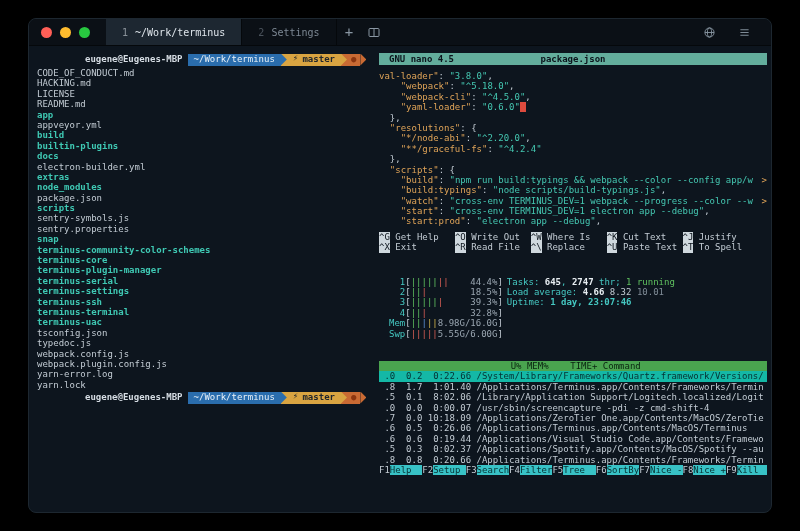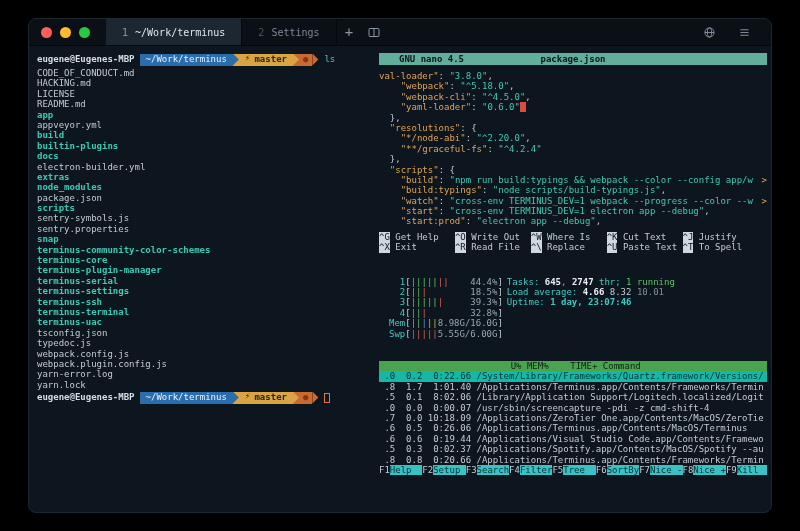--- a/index.html
+++ b/index.html
@@ -31,41 +31,41 @@
   .pane-left { width:332px; }
   .pane-right { flex:1; display:flex; flex-direction:column; overflow:hidden; }
   .tline { display:flex; height:10.4px; overflow:hidden; align-items:center; }
   .tline span { white-space:pre; }
 
   
   .file { color:#c3ccd4; }
   .dir  { color:#3fc9b4; font-weight:bold; }
 
   
-  .prompt { height:13px; margin-bottom:2px; }
+  .prompt { height:13px; margin-bottom:2px;margin-left:48px; }
   .prompt-bottom { margin-top:1px; }
   .user { color:#d7dee5; font-weight:bold; padding-right:5px; }
   .seg { display:inline-flex; align-items:center; height:12px; padding:0 6px; gap:4px;
     font-size:9px; }
   .seg-blue   { background:#2a6dad; color:#eaf2f8; }
   .seg-yellow { background:#d9a441; color:#20262c; font-weight:bold; }
   .seg-orange { background:#c96a33; color:#8c3610; padding:0 4px; }
   .tw { display:inline-block; height:12px; width:6px; }
   .tw-y{background:#d9a441}.tw-o{background:#c96a33}
   .t { display:block; height:12px; width:6px; clip-path:polygon(0 0,100% 50%,0 100%); }
   .t-blue{background:#2a6dad}.t-yellow{background:#d9a441}.t-orange{background:#c96a33}
   .glyph { font-family:"DejaVu Sans",sans-serif; font-size:8px; }
   .cmd { color:#45c8b2; padding-left:6px; }
   .hcursor { width:6px; height:10px; border:1px solid #e0763d; margin-left:6px;
     display:inline-block; }
 
   
   .nano-title { background:#63ad9c; color:#0c141c; font-weight:bold; height:12px;
     display:flex; align-items:center; margin-bottom:6px; font-size:9px; }
-  .nano-title .ttl-left { padding-left:20px; width:150px; }
+  .nano-title .ttl-left { padding-left:10px; width:150px; }
   .nano-title .ttl-file { flex:1; text-align:center; }
   .nano-title .ttl-right { width:150px; }
   .k { color:#e0a458; }
   .v { color:#45c8b2; }
   .p { color:#c3ccd4; }
   .wrap { color:#e0a458; margin-left:auto; }
   .cursor { background:#dd4b3e; display:inline-block; width:6px; height:10px; }
   .nano-foot { margin-top:5px; }
   .nk { background:#cfd8de; color:#0c141c; }
   .nl { color:#c3ccd4; }

